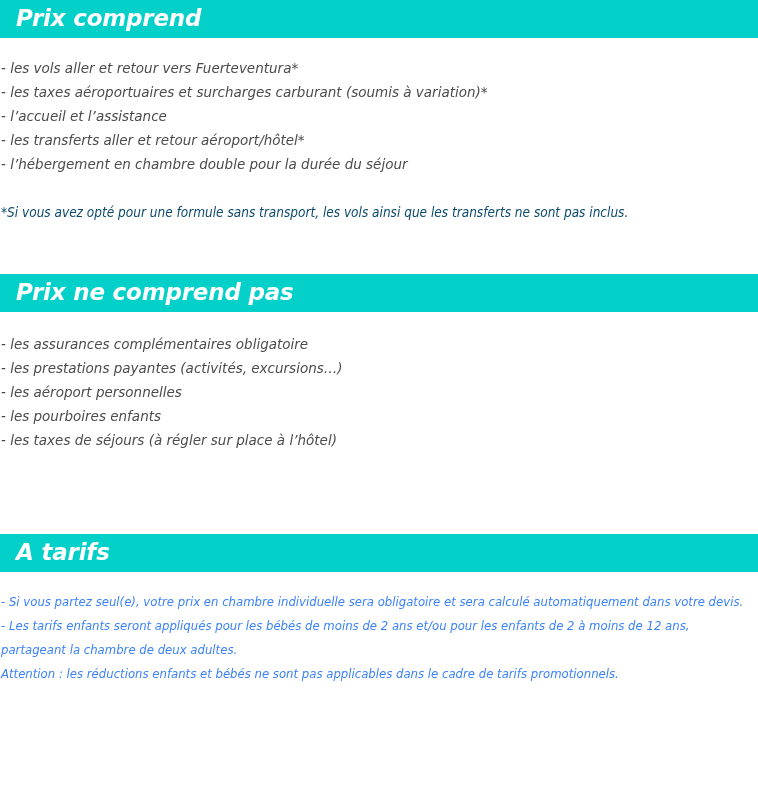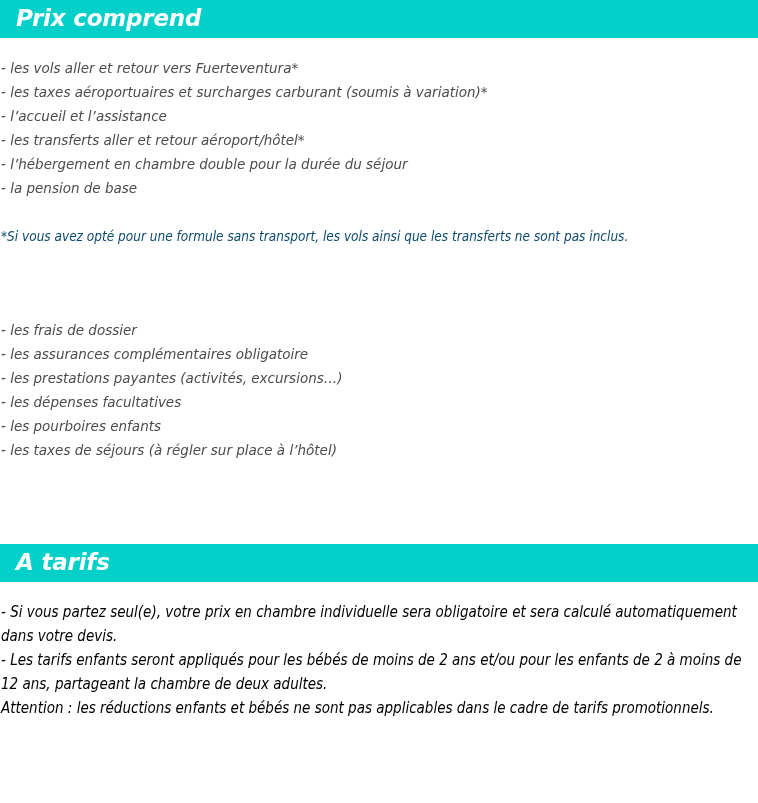--- a/index.html
+++ b/index.html
@@ -61,23 +61,23 @@
     font-size: 13.5px;
     line-height: 20px;
     color: #0c4a6e;
     font-stretch: condensed;
     white-space: nowrap;
   }
 
   .para {
     font-family: "DejaVu Sans Condensed", "DejaVu Sans", "Liberation Sans", sans-serif;
     font-style: italic;
-    font-size: 15px;
+    font-size: 13px;
     line-height: 24px;
-    color: #000000;
+    color: #3b82f6;
     font-stretch: condensed;
   }
   .spacer-md { height: 26px; }
   .spacer-lg { height: 52px; }
   .spacer-xl { height: 56px; }
 
   .sec1-top  { height: 18px; }
   .sec2-top  { height: 20px; }
   .sec3-top  { height: 18px; }
 </style>
@@ -90,34 +90,35 @@
     <span class="section-title">Prix comprend</span>
   </div>
 
   <div class="section-body">
     <div class="sec1-top"></div>
     <div class="line">- les vols aller et retour vers Fuerteventura*</div>
     <div class="line">- les taxes aéroportuaires et surcharges carburant (soumis à variation)*</div>
     <div class="line">- l’accueil et l’assistance</div>
     <div class="line">- les transferts aller et retour aéroport/hôtel*</div>
     <div class="line">- l’hébergement en chambre double pour la durée du séjour</div>
-    <div class="line">- la pension de base</div>
     <div class="spacer-md"></div>
     <div class="note">*Si vous avez opté pour une formule sans transport, les vols ainsi que les transferts ne sont pas inclus.</div>
   </div>
 
   <div class="spacer-lg"></div>
 
+  <div class="section-header">
+    <span class="section-title">Prix ne comprend pas</span>
+  </div>
 
   <div class="section-body">
     <div class="sec2-top"></div>
-    <div class="line">- les frais de dossier</div>
     <div class="line">- les assurances complémentaires obligatoire</div>
     <div class="line">- les prestations payantes (activités, excursions…)</div>
-    <div class="line">- les dépenses facultatives</div>
+    <div class="line">- les aéroport personnelles</div>
     <div class="line">- les pourboires enfants</div>
     <div class="line">- les taxes de séjours (à régler sur place à l’hôtel)</div>
     <div class="spacer-md"></div>
   </div>
 
   <div class="spacer-xl"></div>
 
   <div class="section-header">
     <span class="section-title">A tarifs</span>
   </div>

